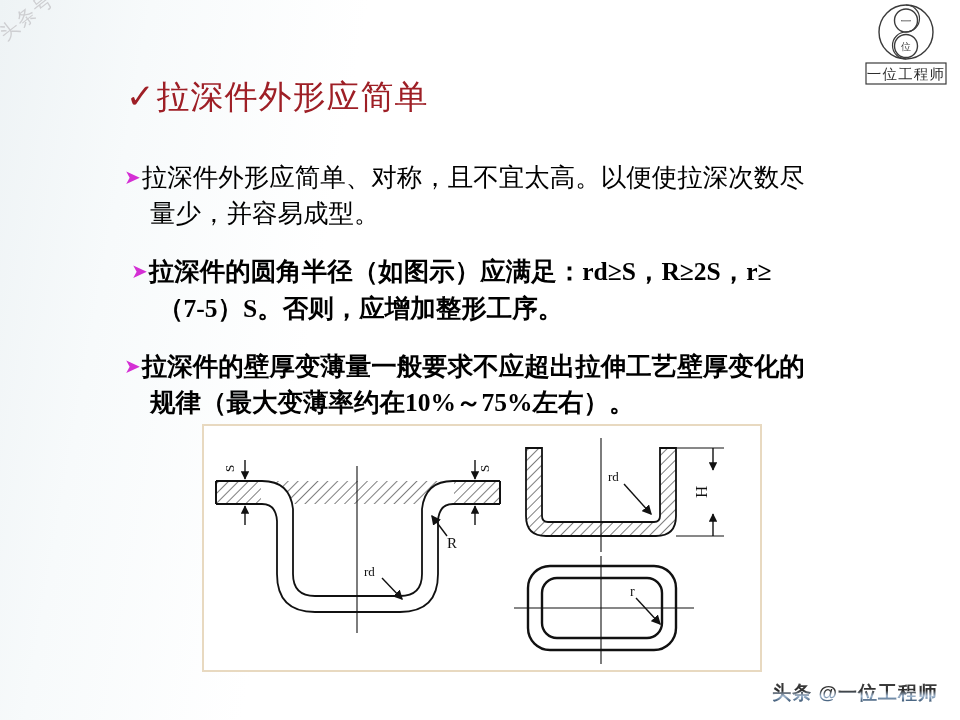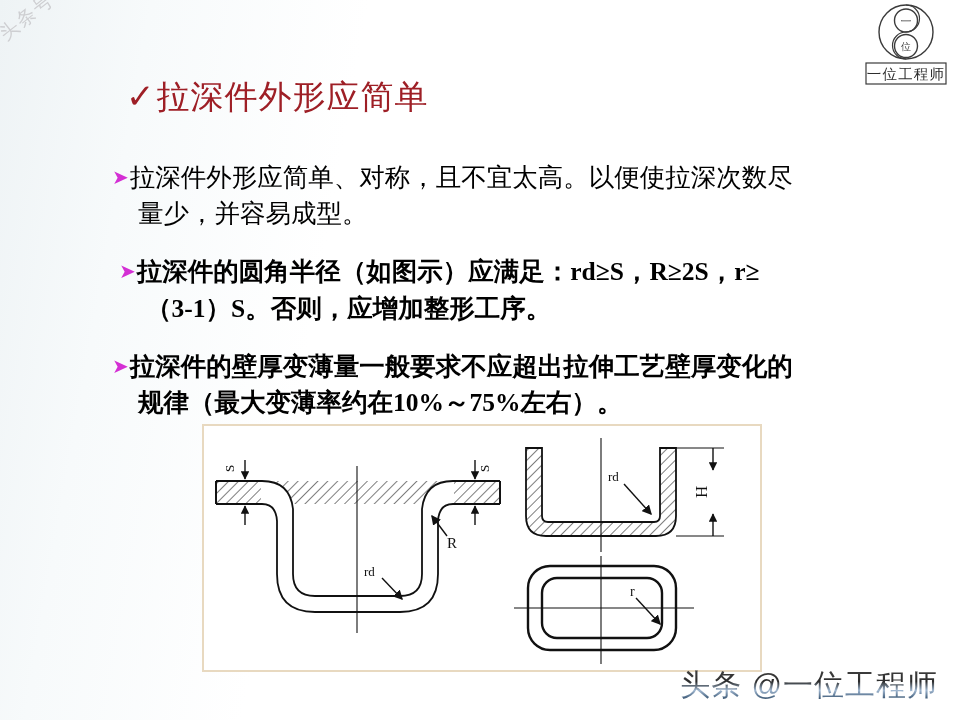--- a/index.html
+++ b/index.html
@@ -67,21 +67,21 @@
     font-size: 33px;
     line-height: 1;
     letter-spacing: 1px;
     font-family: "Liberation Serif", "DejaVu Serif", serif;
     white-space: nowrap;
   }
 
   
   .bullets {
     position: absolute;
-    left: 112px;
+    left: 124px;
     top: 160px;
     width: 700px;
   }
   .bullet {
     position: relative;
     color: #000000;
     font-size: 25.5px;
     line-height: 1.42;
     margin-bottom: 22px;
     font-family: "Liberation Serif", "DejaVu Serif", serif;
@@ -110,22 +110,22 @@
     box-sizing: border-box;
   }
   .drawing svg { display: block; }
 
   
   .wm-bottom {
     position: absolute;
     right: 22px;
     bottom: 14px;
     font-family: "Liberation Sans", sans-serif;
-    font-size: 30px;
-    font-weight: 400;
+    font-size: 19px;
+    font-weight: 700;
     letter-spacing: 1px;
     background: linear-gradient(180deg,#4a4a4a 0%, #2b2b2b 40%, #9fb6cf 62%, #46627f 80%, #1d1d1d 100%);
     -webkit-background-clip: text;
     background-clip: text;
     color: transparent;
     white-space: nowrap;
     margin-top: 13px;
   }
 </style>
 </head>
@@ -153,21 +153,21 @@
   <div class="title-row">
     <span class="title-check">✓</span>
     <span class="title-text">拉深件外形应简单</span>
   </div>
 
   <div class="bullets">
     <div class="bullet b1">
       <span class="arrow">➤</span><span class="cn">拉深件外形应简单、对称，且不宜太高。以便使拉深次数尽量少，并容易成型。</span>
     </div>
     <div class="bullet b2">
-      <span class="arrow">➤</span><span class="cn">拉深件的圆角半径（如图示）应满足：rd≥S，R≥2S，r≥（3-1）S。否则，应增加整形工序。</span>
+      <span class="arrow">➤</span><span class="cn">拉深件的圆角半径（如图示）应满足：rd≥S，R≥2S，r≥（7-5）S。否则，应增加整形工序。</span>
     </div>
     <div class="bullet b3">
       <span class="arrow">➤</span><span class="cn">拉深件的壁厚变薄量一般要求不应超出拉伸工艺壁厚变化的规律（最大变薄率约在10%～75%左右）。</span>
     </div>
   </div>
 
   <div class="drawing">
     <svg width="556" height="244" viewBox="0 0 556 244" xmlns="http://www.w3.org/2000/svg">
       <defs>
         <pattern id="hatch" width="7" height="7" patternTransform="rotate(45)" patternUnits="userSpaceOnUse">

